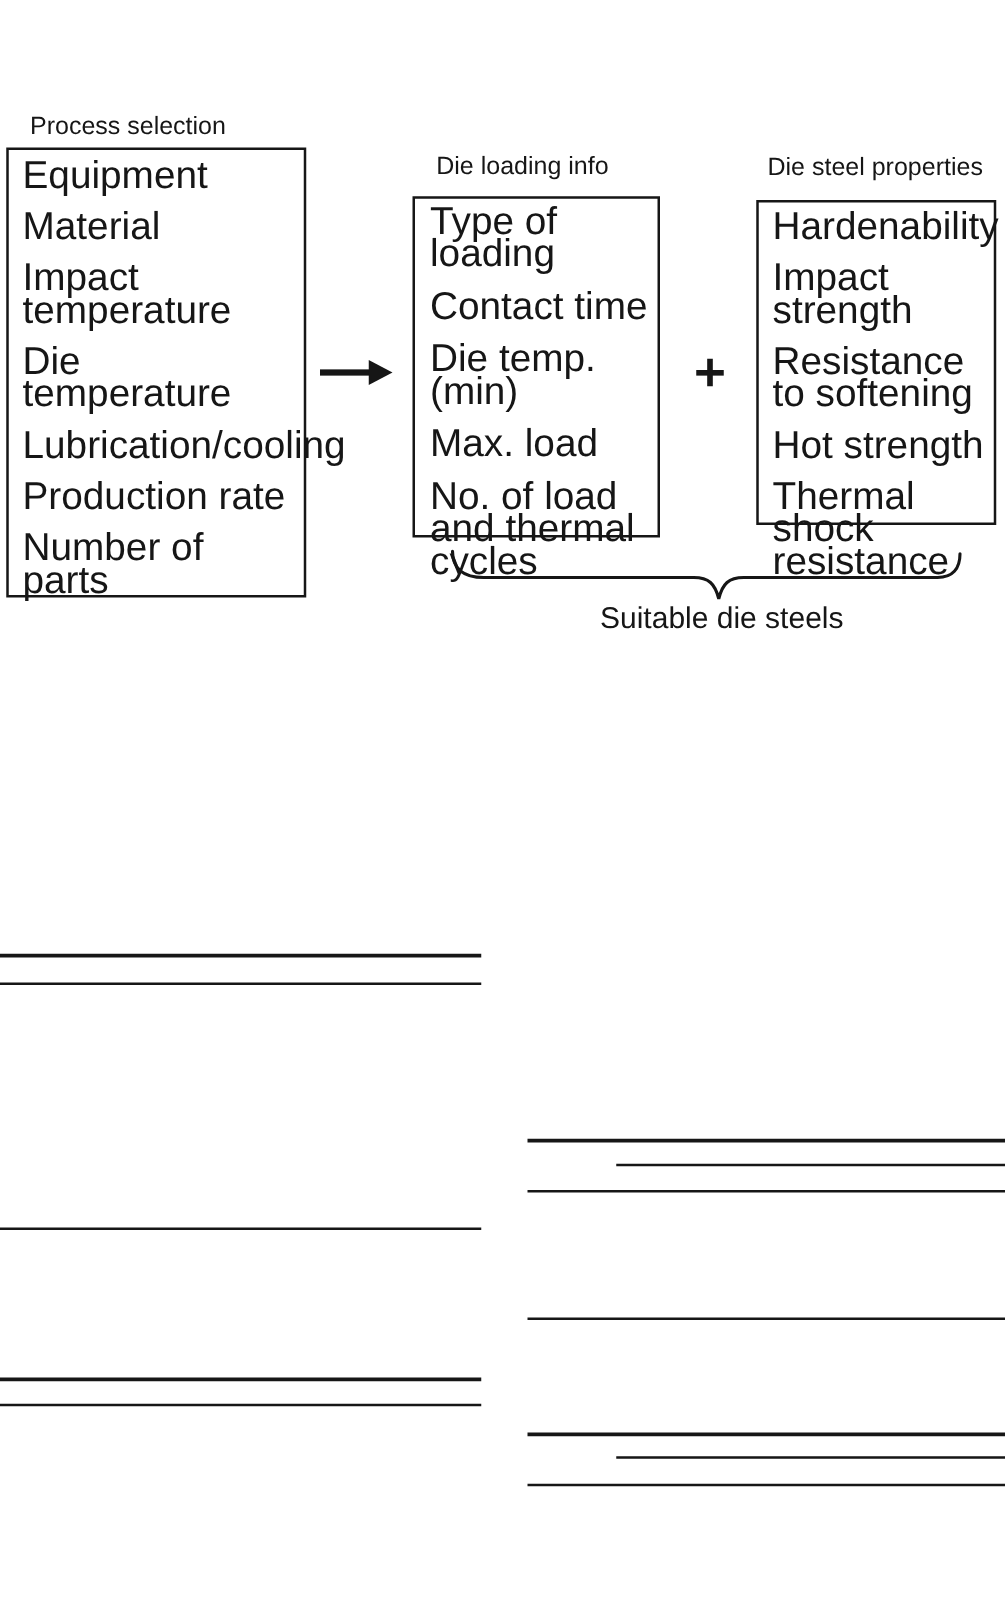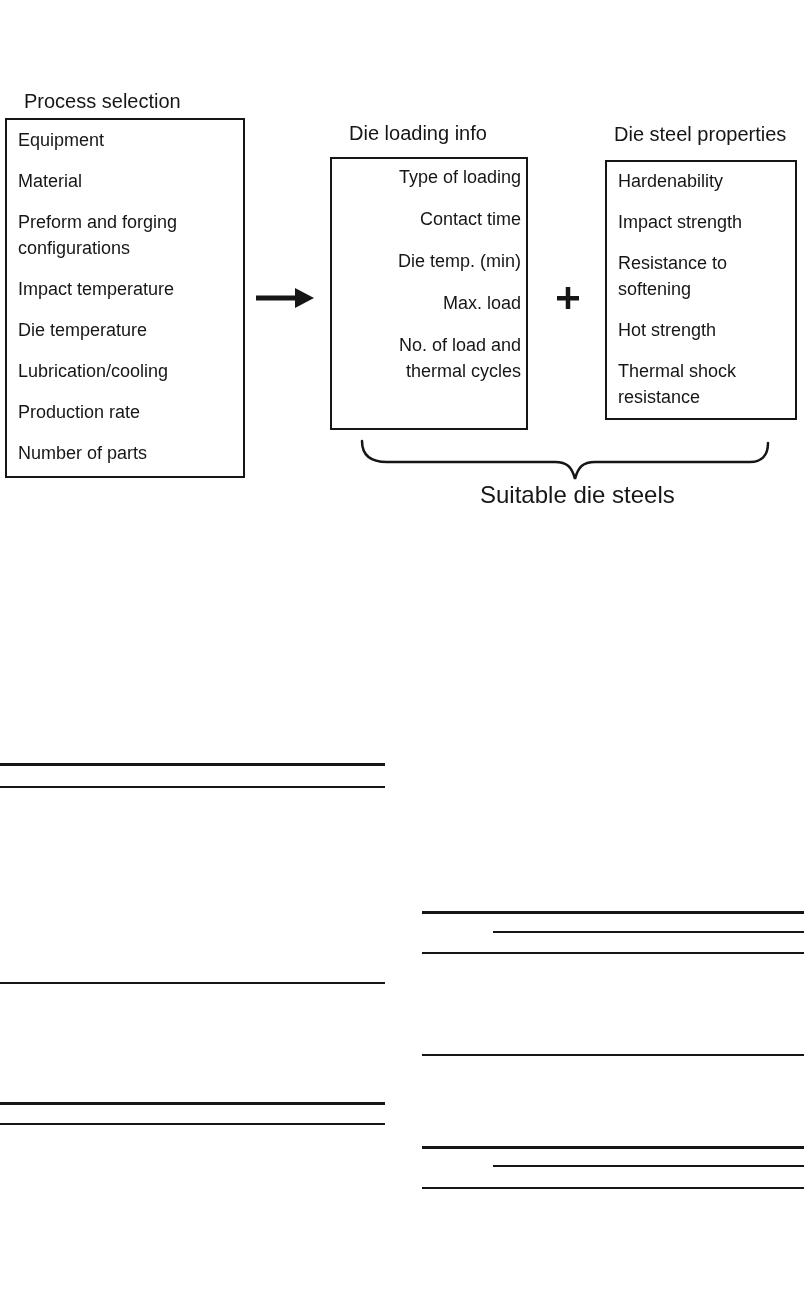--- a/index.html
+++ b/index.html
@@ -22,25 +22,25 @@
   #title-process   { left: 24px;  top: 89px;  }
   #title-loading   { left: 349px; top: 121px; }
   #title-properties{ left: 614px; top: 122px; text-align: right; }
 
   .box {
     position: absolute;
     border: 2px solid var(--ink, #161616);
     box-sizing: border-box;
     background: transparent;
   }
-  .box .item { font-size: 18px; line-height: 26px; }
+  .box .item { font-size: 31px; line-height: 26px; }
   #box-process    { left: 5px;   top: 118px; width: 240px; height: 360px; padding: 7px 6px 0 11px; }
   #box-process .item { margin-bottom: 15px; }
   #box-loading    { left: 330px; top: 157px; width: 198px; height: 273px; padding: 5px 5px 0 12px; }
-  #box-loading .item { margin-bottom: 16px; text-align: right; }
+  #box-loading .item { margin-bottom: 16px; }
   #box-properties { left: 605px; top: 160px; width: 192px; height: 260px; padding: 6px 5px 0 11px; }
   #box-properties .item { margin-bottom: 15px; }
 
   .svg-abs { position: absolute; color: var(--ink, #161616); }
   #arrow-svg { left: 250px; top: 284px; }
   #plus-svg  { left: 556px; top: 286px; }
   #brace-svg { left: 352px; top: 434px; }
 
   .brace-label {
     position: absolute;
@@ -58,21 +58,20 @@
 
 <div class="page">
 
   <div>
 
     <div class="fig-title" id="title-process">Process selection</div>
 
     <div class="box" id="box-process">
       <div class="item">Equipment</div>
       <div class="item">Material</div>
-      <div class="item">Preform and forging configurations</div>
       <div class="item">Impact temperature</div>
       <div class="item">Die temperature</div>
       <div class="item">Lubrication/cooling</div>
       <div class="item">Production rate</div>
       <div class="item">Number of parts</div>
     </div>
 
     <svg class="svg-abs" id="arrow-svg" width="70" height="28" viewBox="0 0 70 28">
       <rect x="6" y="11.5" width="41" height="5" fill="currentColor"></rect>
       <polygon points="45,4 64,14 45,24" fill="currentColor"></polygon>

